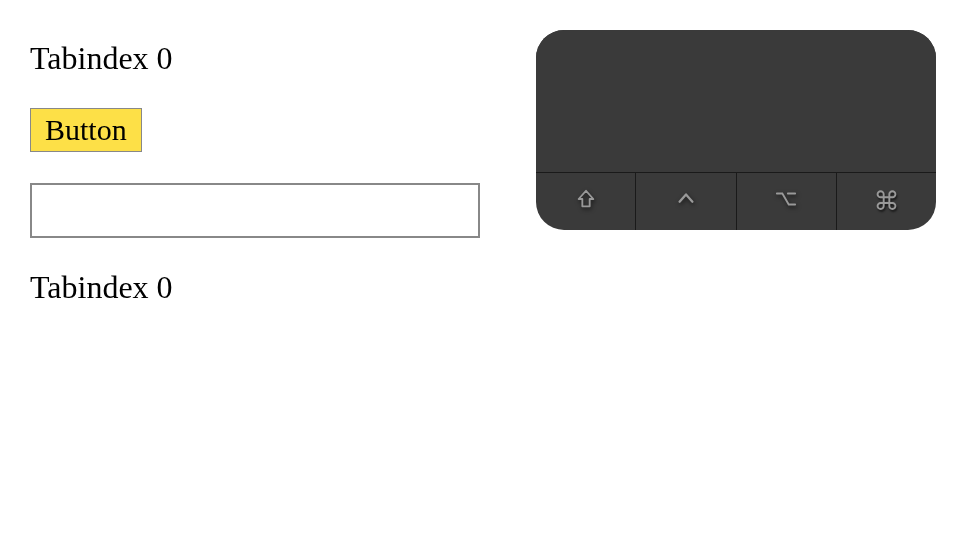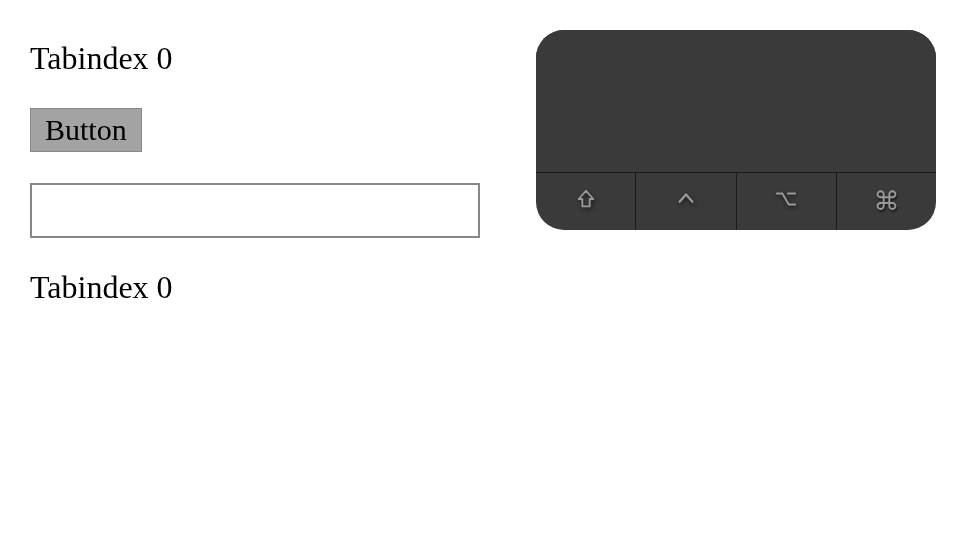--- a/index.html
+++ b/index.html
@@ -33,21 +33,21 @@
       cursor: pointer;
       display: inline-block;
     }
     .button-wrap {
       display: inline-block;
     }
     button.main-button {
       font-family: Georgia, 'Times New Roman', serif;
       font-size: 30px;
       padding: 4px 14px;
-      background: #a3a3a3;
+      background: #fde047;
       border: 1px solid #888;
       cursor: pointer;
     }
     .text-input {
       width: 450px;
       height: 55px;
       border: 2px solid #888;
       font-size: 28px;
       padding: 6px 10px;
       background: white;

